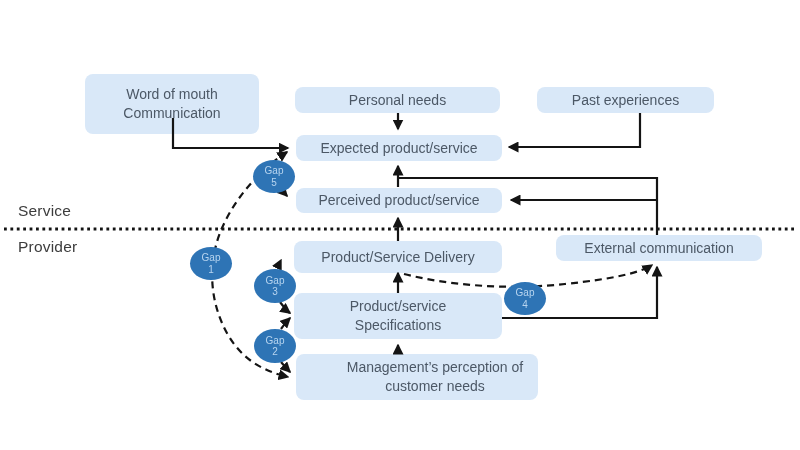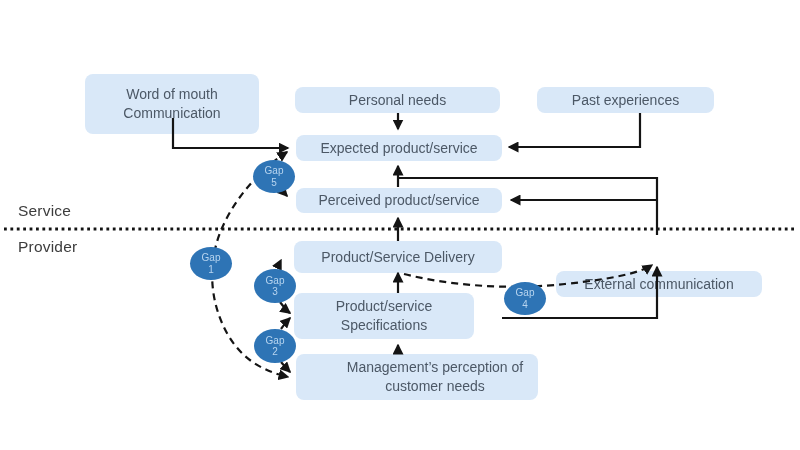--- a/index.html
+++ b/index.html
@@ -13,23 +13,23 @@
     border-radius:8px;
     display:flex;align-items:center;justify-content:center;text-align:center;
     font-size:14px;line-height:19px;white-space:pre-line;
   }
   #box-wom{left:85px;top:74px;width:174px;height:60px;}
   #box-personal{left:295px;top:87px;width:205px;height:26px;}
   #box-past{left:537px;top:87px;width:177px;height:26px;}
   #box-expected{left:296px;top:135px;width:206px;height:26px;}
   #box-perceived{left:296px;top:188px;width:206px;height:25px;}
   #box-delivery{left:294px;top:241px;width:208px;height:32px;}
-  #box-specs{left:294px;top:293px;width:180px;height:46px;}
+  #box-specs{left:294px;top:293px;width:208px;height:46px;}
   #box-mgmt{left:296px;top:354px;width:206px;height:46px;padding-left:36px;}
-  #box-external{left:556px;top:235px;width:206px;height:26px;margin-top:36px;}
+  #box-external{left:556px;top:235px;width:206px;height:26px;}
 
   .gap{
     position:absolute;z-index:3;
     background:var(--gap-fill);color:var(--gap-text);
     border-radius:50%;
     display:flex;align-items:center;justify-content:center;text-align:center;
     font-size:10px;line-height:11.5px;white-space:pre-line;
   }
   #gap-5{left:253px;top:160px;width:42px;height:33px;}
   #gap-1{left:190px;top:247px;width:42px;height:33px;}

